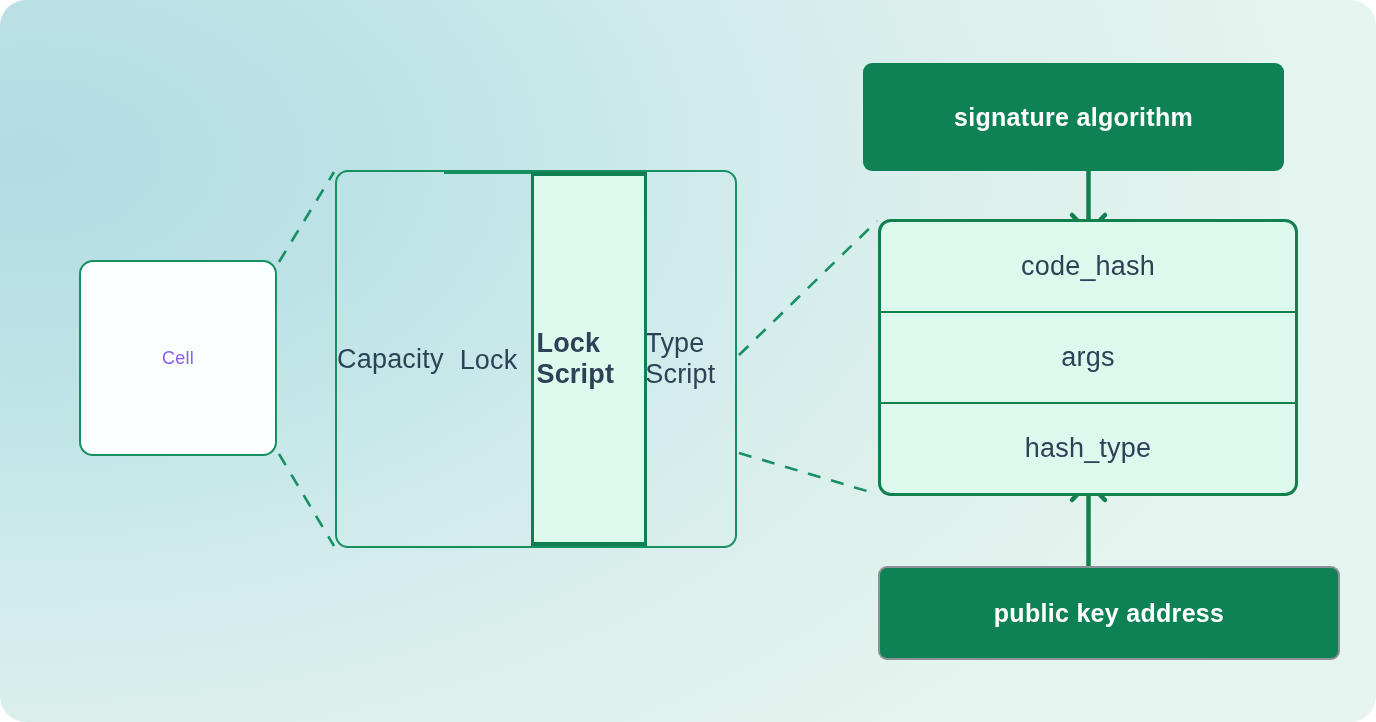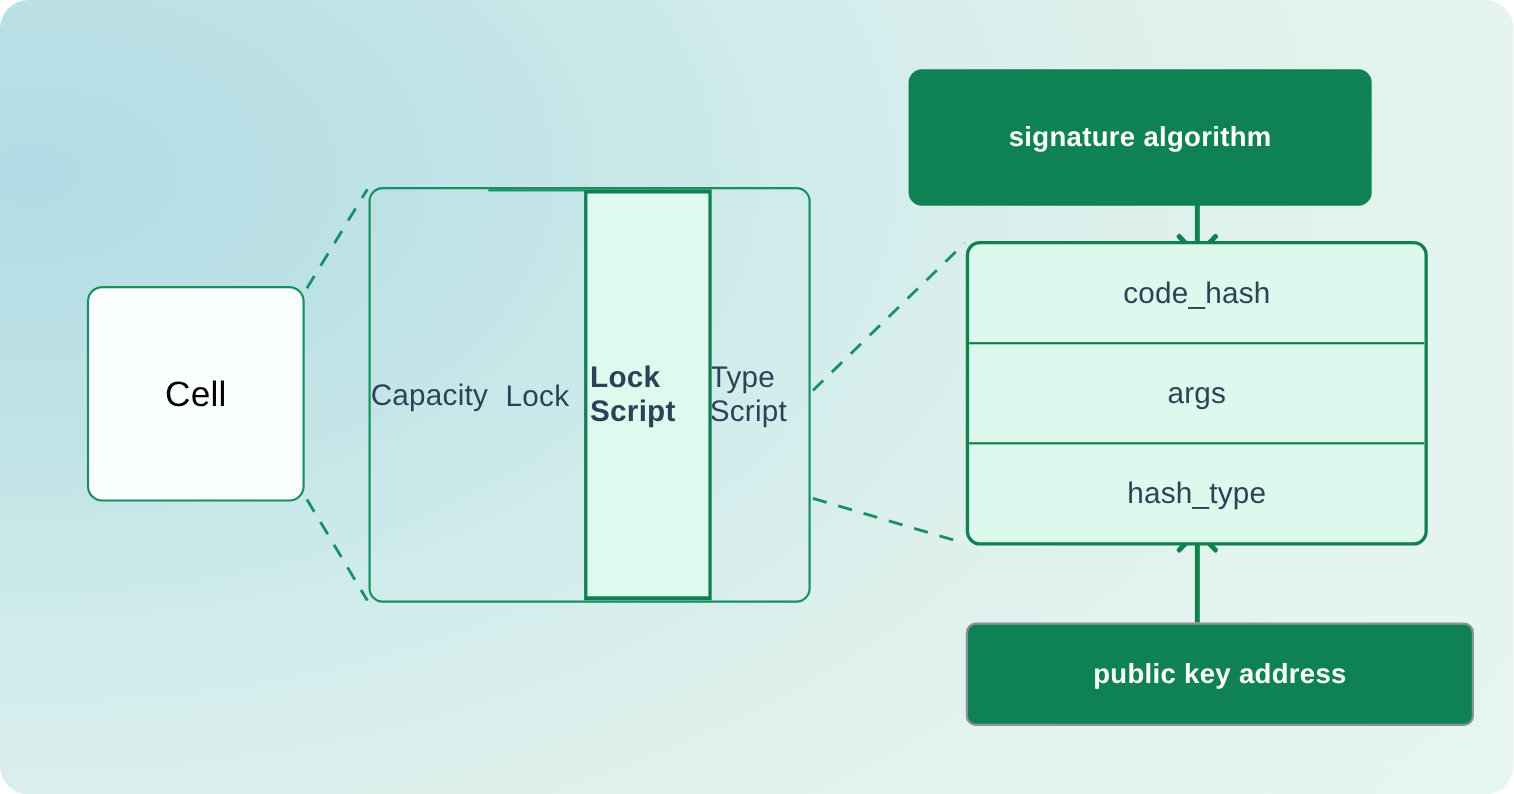--- a/index.html
+++ b/index.html
@@ -42,22 +42,22 @@
     height: 196px;
     border: 2px solid #168f61;
     border-radius: 14px;
     background: #fbfeff;
     display: flex;
     align-items: center;
     justify-content: center;
     box-sizing: border-box;
   }
   .cell-label {
-    font-size: 32px;
-    color: #000000;
+    font-size: 18px;
+    color: #8b5cf6;
     letter-spacing: .2px;
   }
 
   
   .fields-box {
     position: absolute;
     left: 335px;
     top: 170px;
     width: 402px;
     height: 378px;
@@ -137,25 +137,24 @@
     display: flex;
     align-items: center;
     justify-content: center;
     color: #ffffff;
     font-size: 25px;
     font-weight: bold;
     letter-spacing: .3px;
     box-sizing: border-box;
   }
   .banner-top {
-    left: 826px;
+    left: 863px;
     top: 63px;
     width: 421px;
-    height: 124px;
-    border-radius: 12px;
+    height: 108px;
   }
   .banner-bottom {
     left: 878px;
     top: 566px;
     width: 462px;
     height: 94px;
     border: 2px solid #8d9299;
   }
 </style>
 </head>

